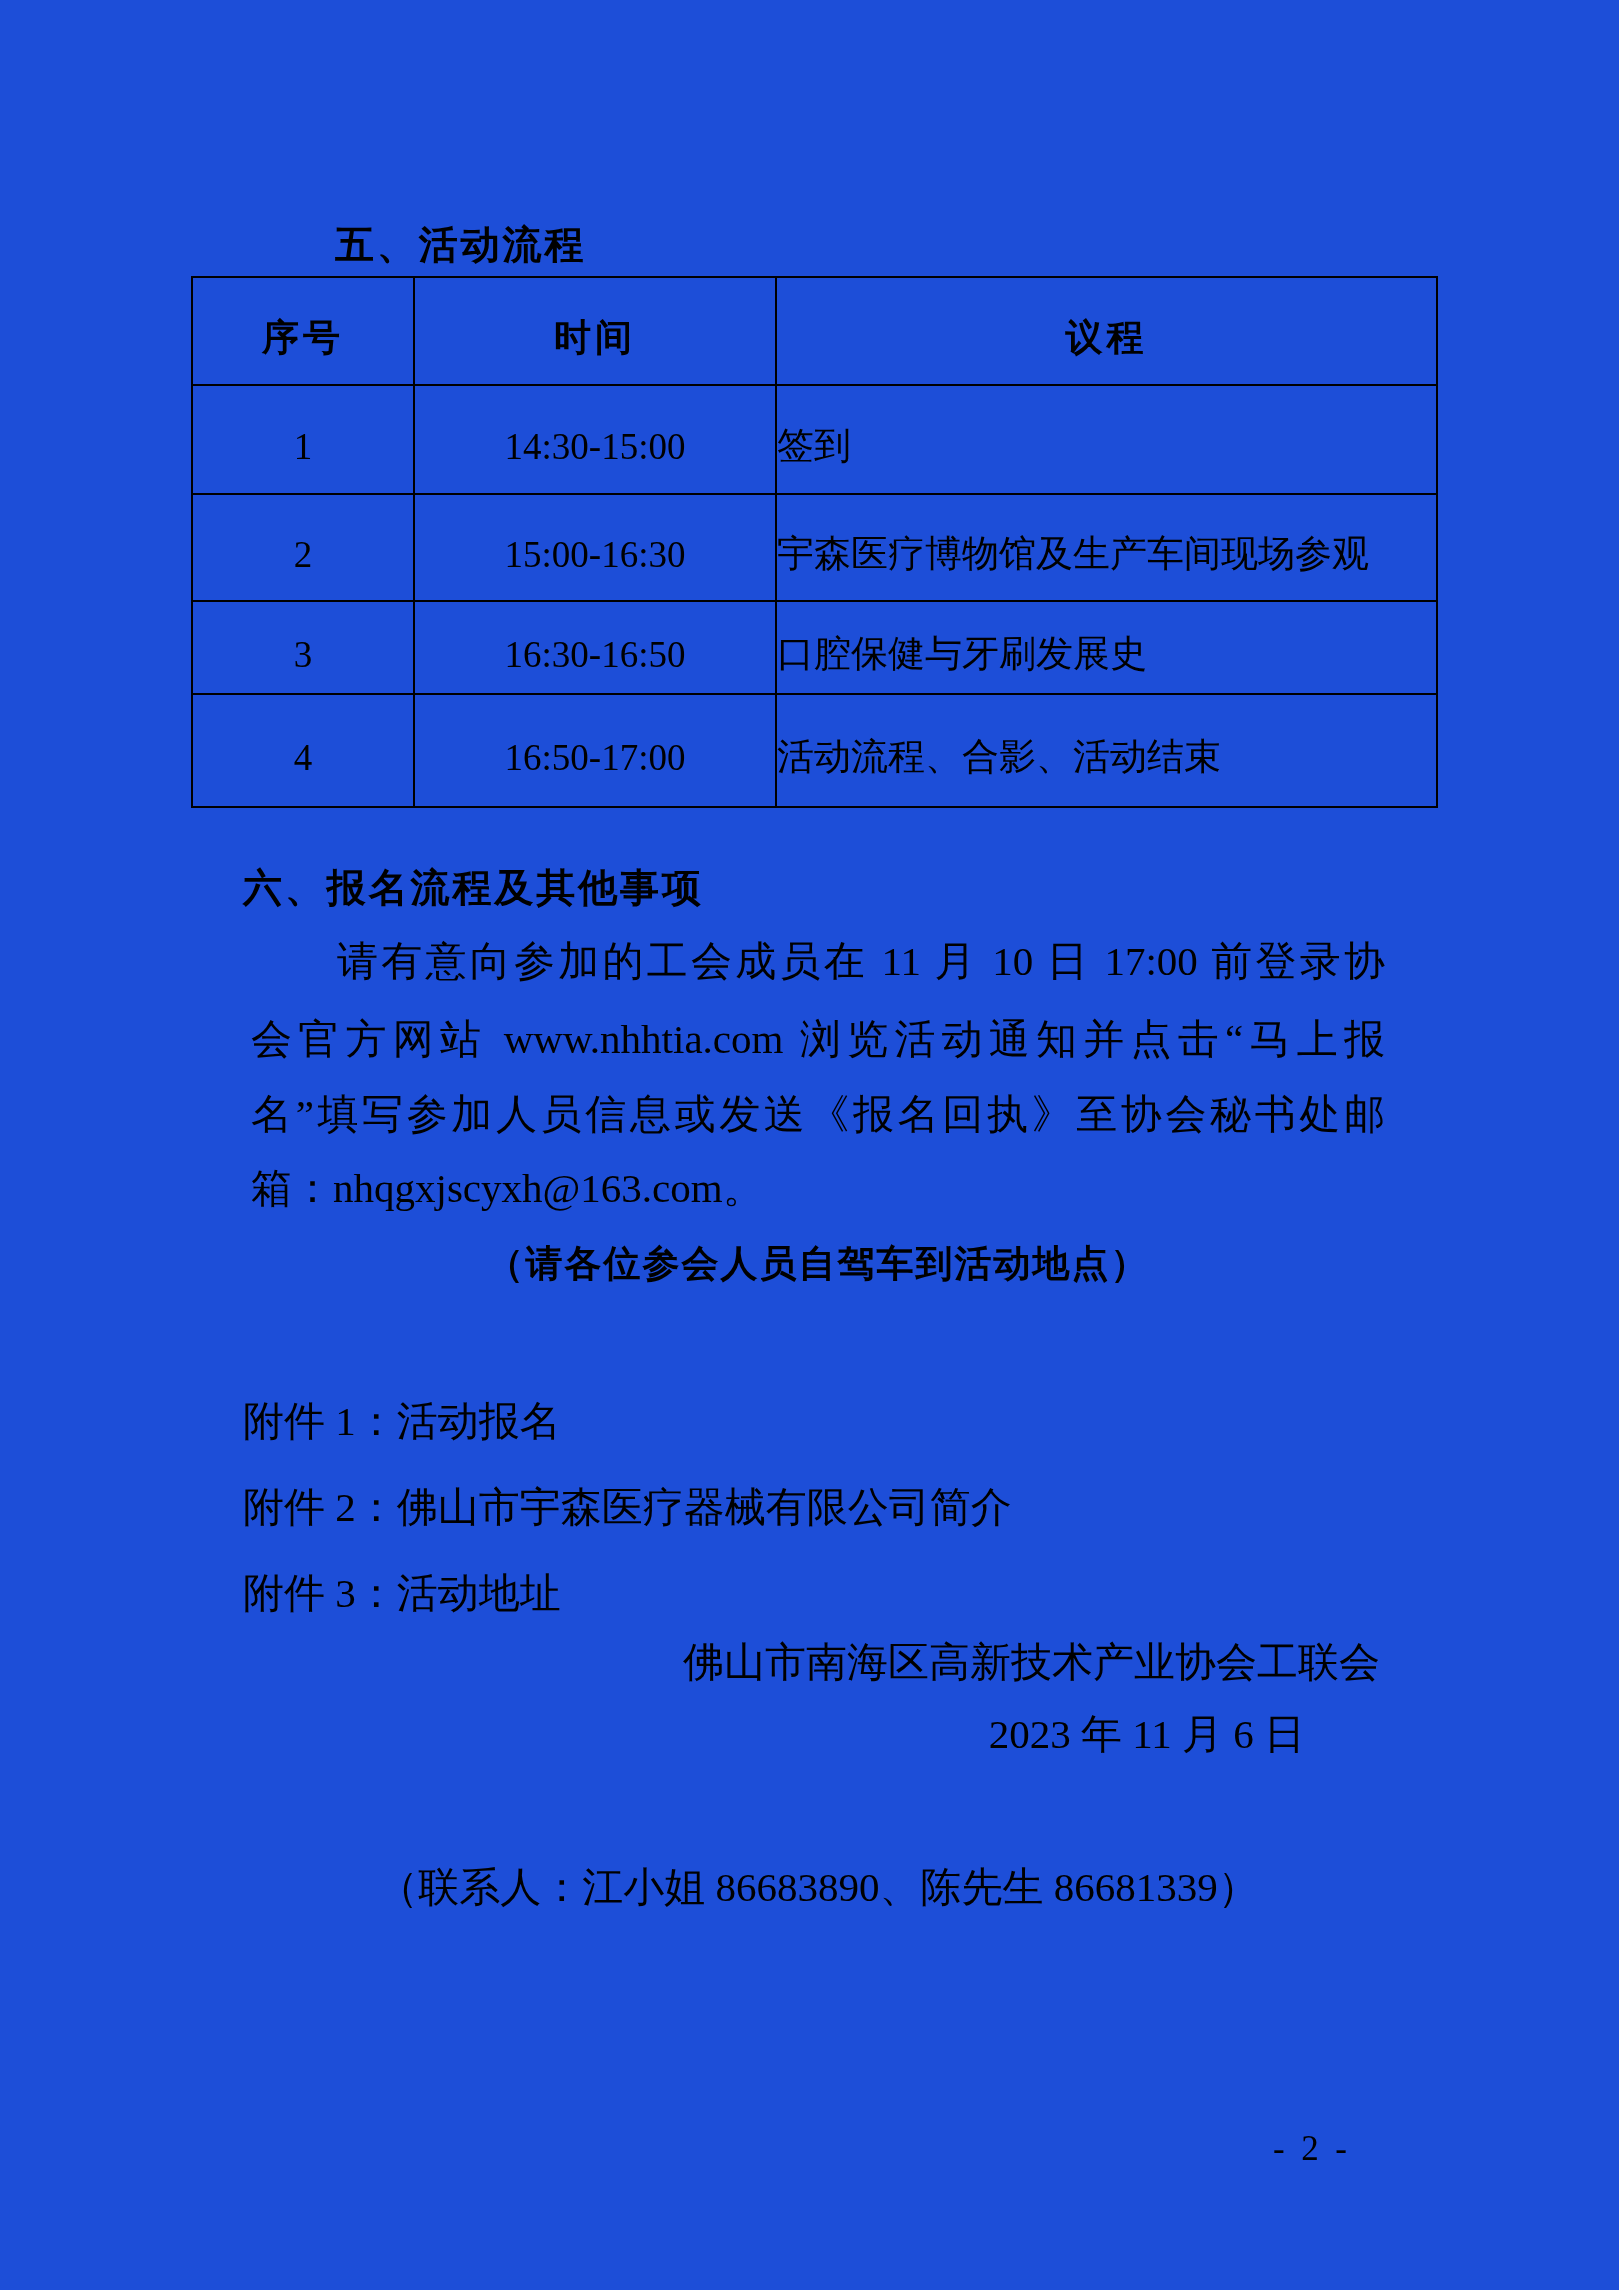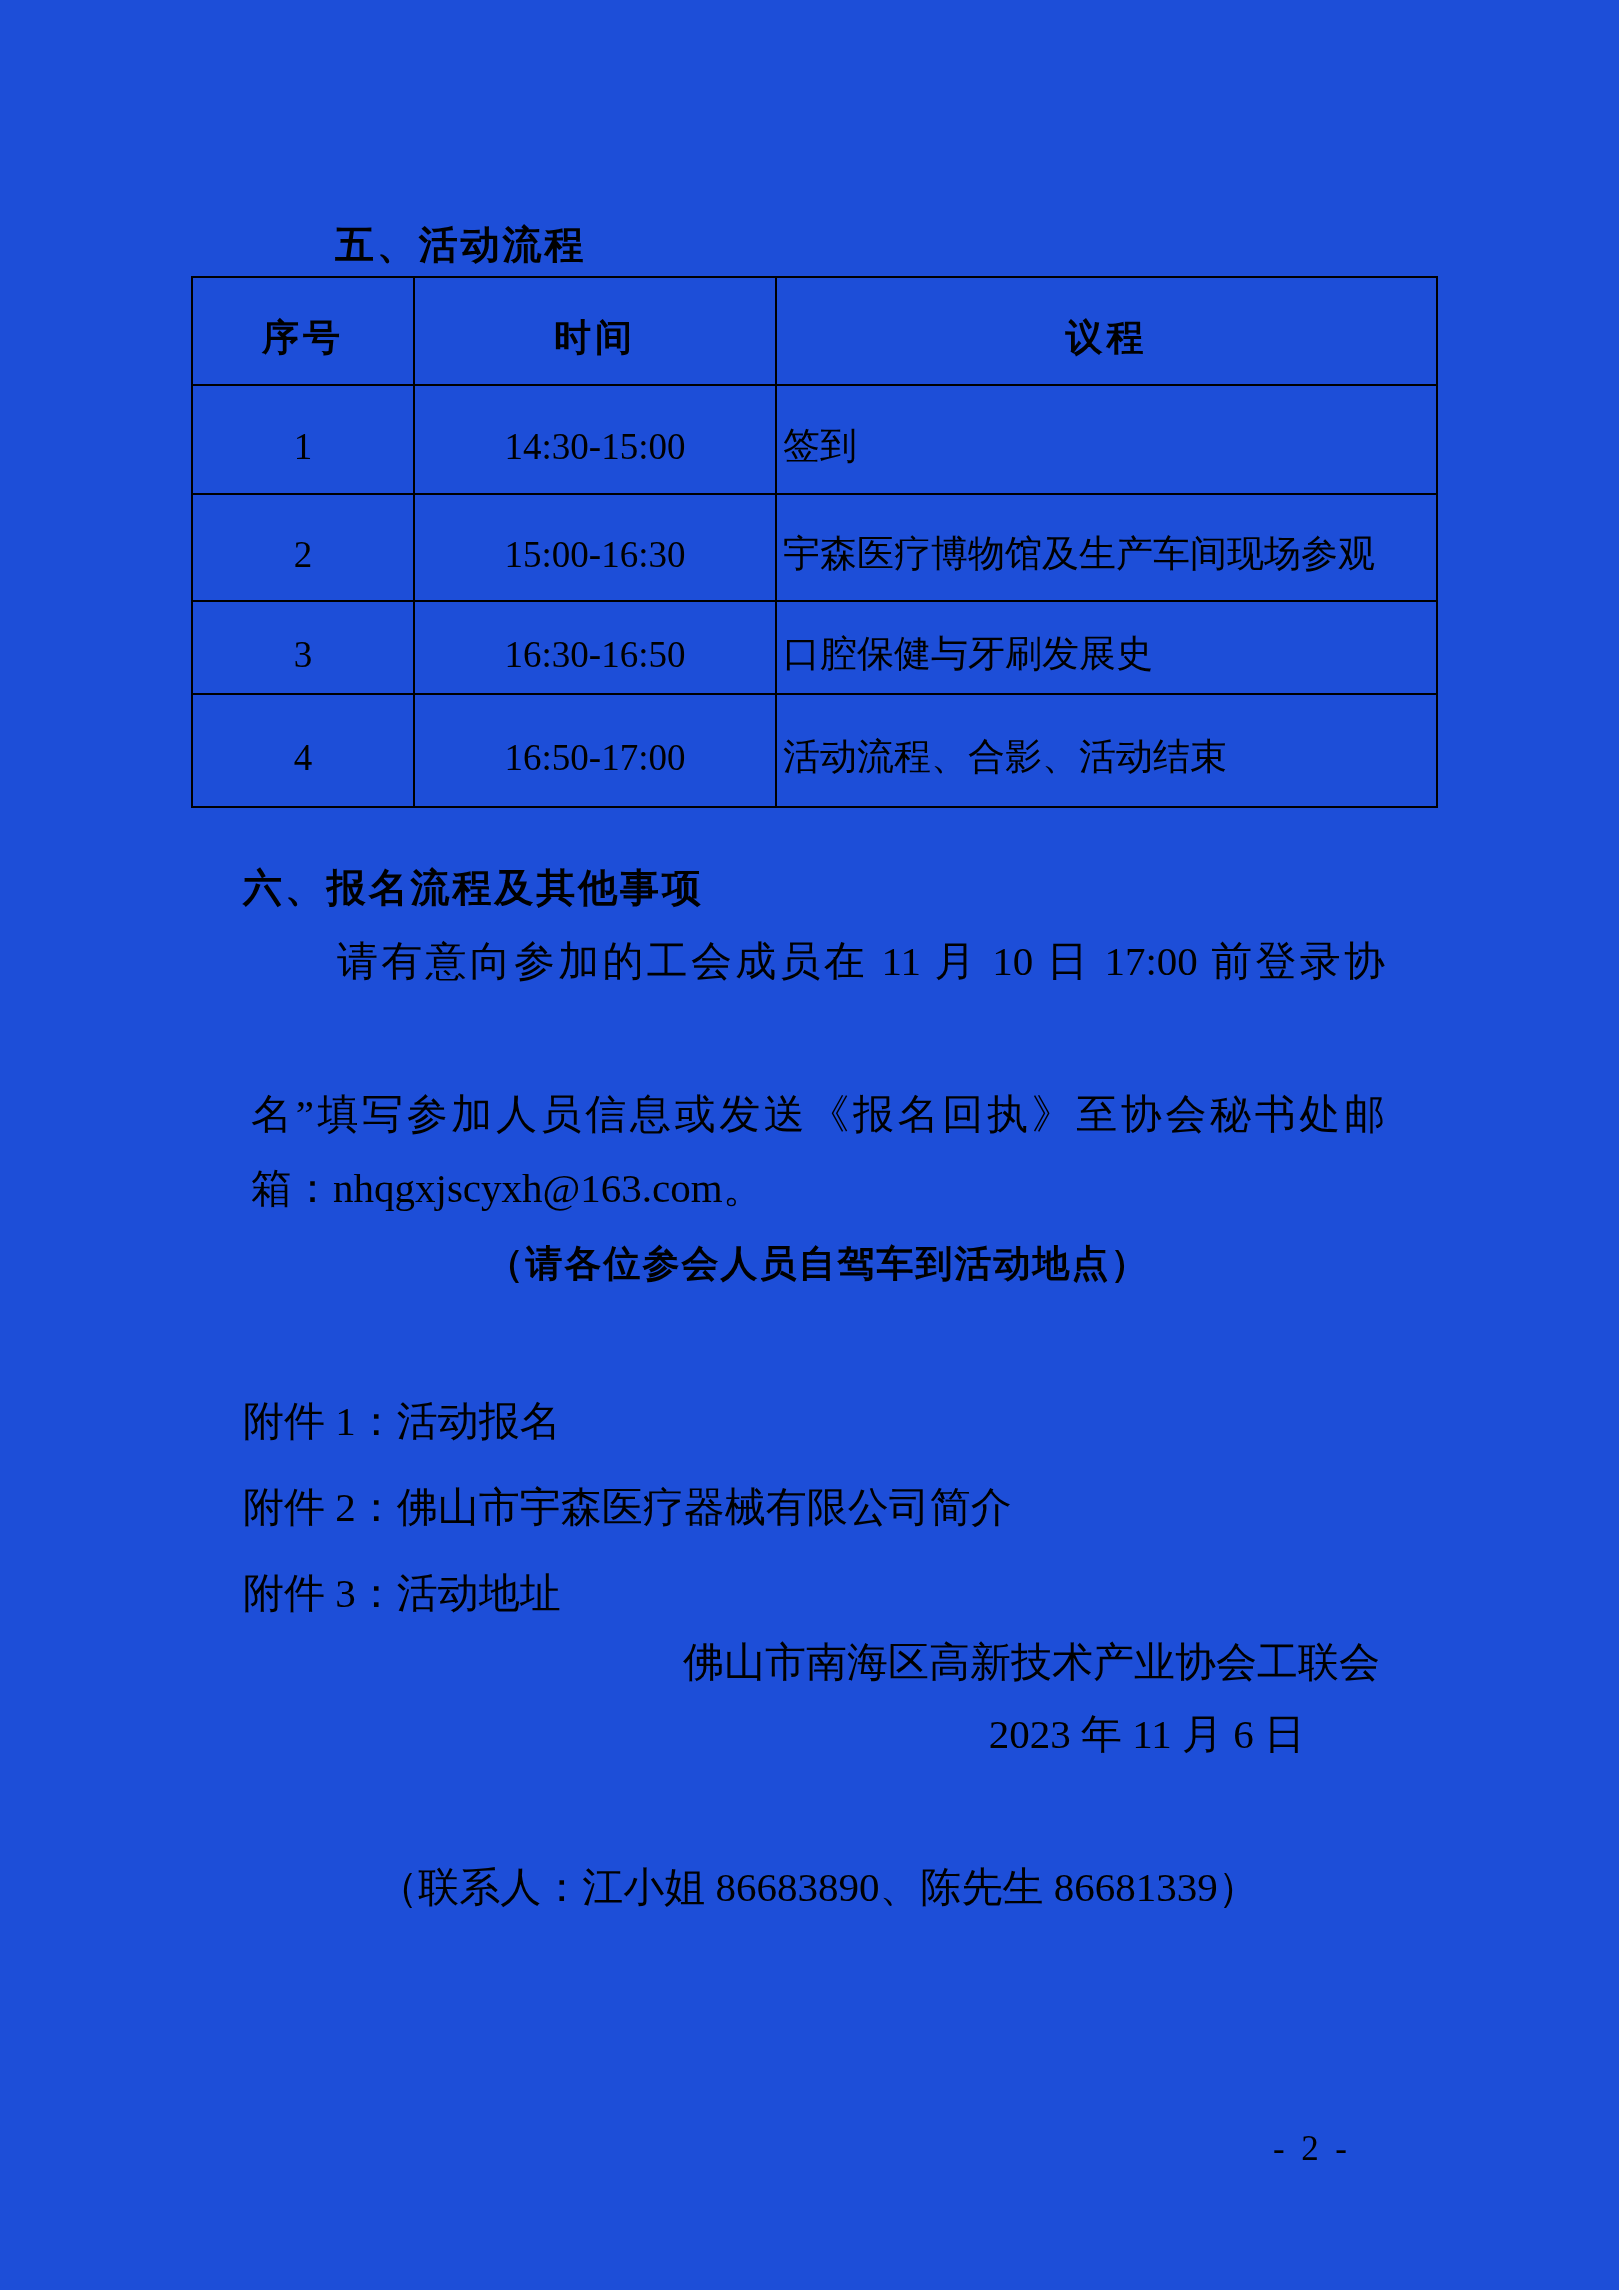--- a/index.html
+++ b/index.html
@@ -49,21 +49,21 @@
     font-size: 37px;
     letter-spacing: 3.9px;
     text-align: center;
   }
   tr.r-head { height: 108px; }
   tr.r1 { height: 109px; }
   tr.r2 { height: 107px; }
   tr.r3 { height: 93px; }
   tr.r4 { height: 113px; }
   td.c-no, td.c-time { text-align: center; }
-  td.c-agenda { text-align: left; padding-left: 6px; padding-right: 5.9px; }
+  td.c-agenda { text-align: left; padding-left: 0; padding-right: 5.9px; }
 
   .para-line {
     position: absolute; left: 251px; width: 1134px;
     font-family: "Liberation Serif", "DejaVu Serif", serif;
     font-size: 41px; line-height: 49px;
     text-align: justify; text-align-last: justify;
     color: #000000;
   }
   #para-line-1 { top: 937px; text-indent: 86px; }
   #para-line-2 { top: 1015px; }
@@ -147,20 +147,21 @@
         <td class="c-no">4</td>
         <td class="c-time">16:50-17:00</td>
         <td class="c-agenda">活动流程、合影、活动结束</td>
       </tr>
     </tbody>
   </table>
 
   <div id="section6-title" class="heading">六、报名流程及其他事项</div>
 
   <div id="para-line-1" class="para-line">请有意向参加的工会成员在 11 月 10 日 17:00 前登录协</div>
+  <div id="para-line-2" class="para-line">会官方网站 www.nhhtia.com 浏览活动通知并点击“马上报</div>
   <div id="para-line-3" class="para-line">名”填写参加人员信息或发送《报名回执》至协会秘书处邮</div>
   <div id="para-line-4" class="para-line">箱：nhqgxjscyxh@163.com。</div>
 
   <div id="notice-line">（请各位参会人员自驾车到活动地点）</div>
 
   <div id="attachment-1" class="attachment-line">附件 1：活动报名</div>
   <div id="attachment-2" class="attachment-line">附件 2：佛山市宇森医疗器械有限公司简介</div>
   <div id="attachment-3" class="attachment-line">附件 3：活动地址</div>
 
   <div id="signature-org">佛山市南海区高新技术产业协会工联会</div>

